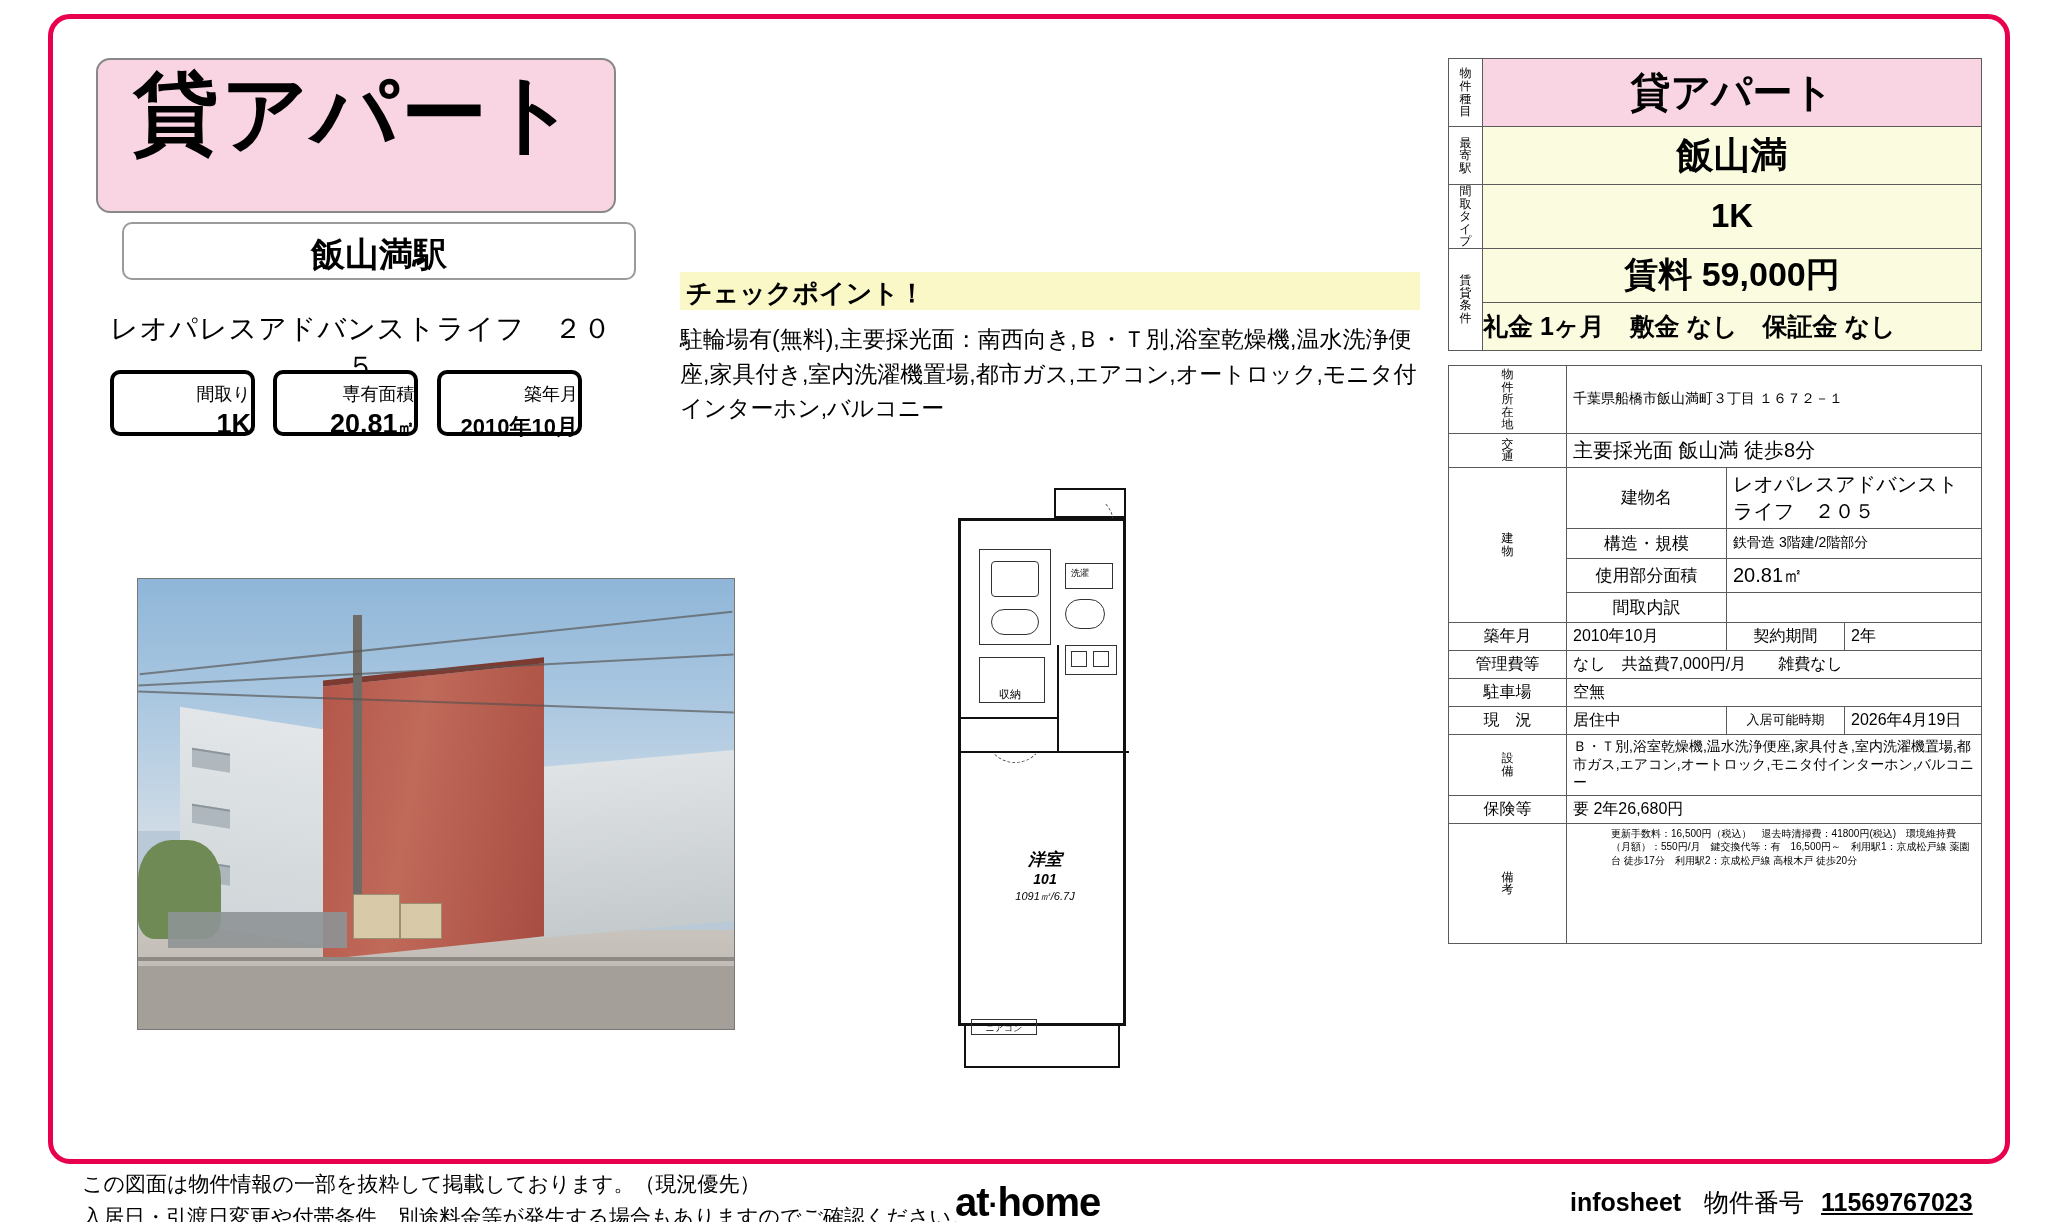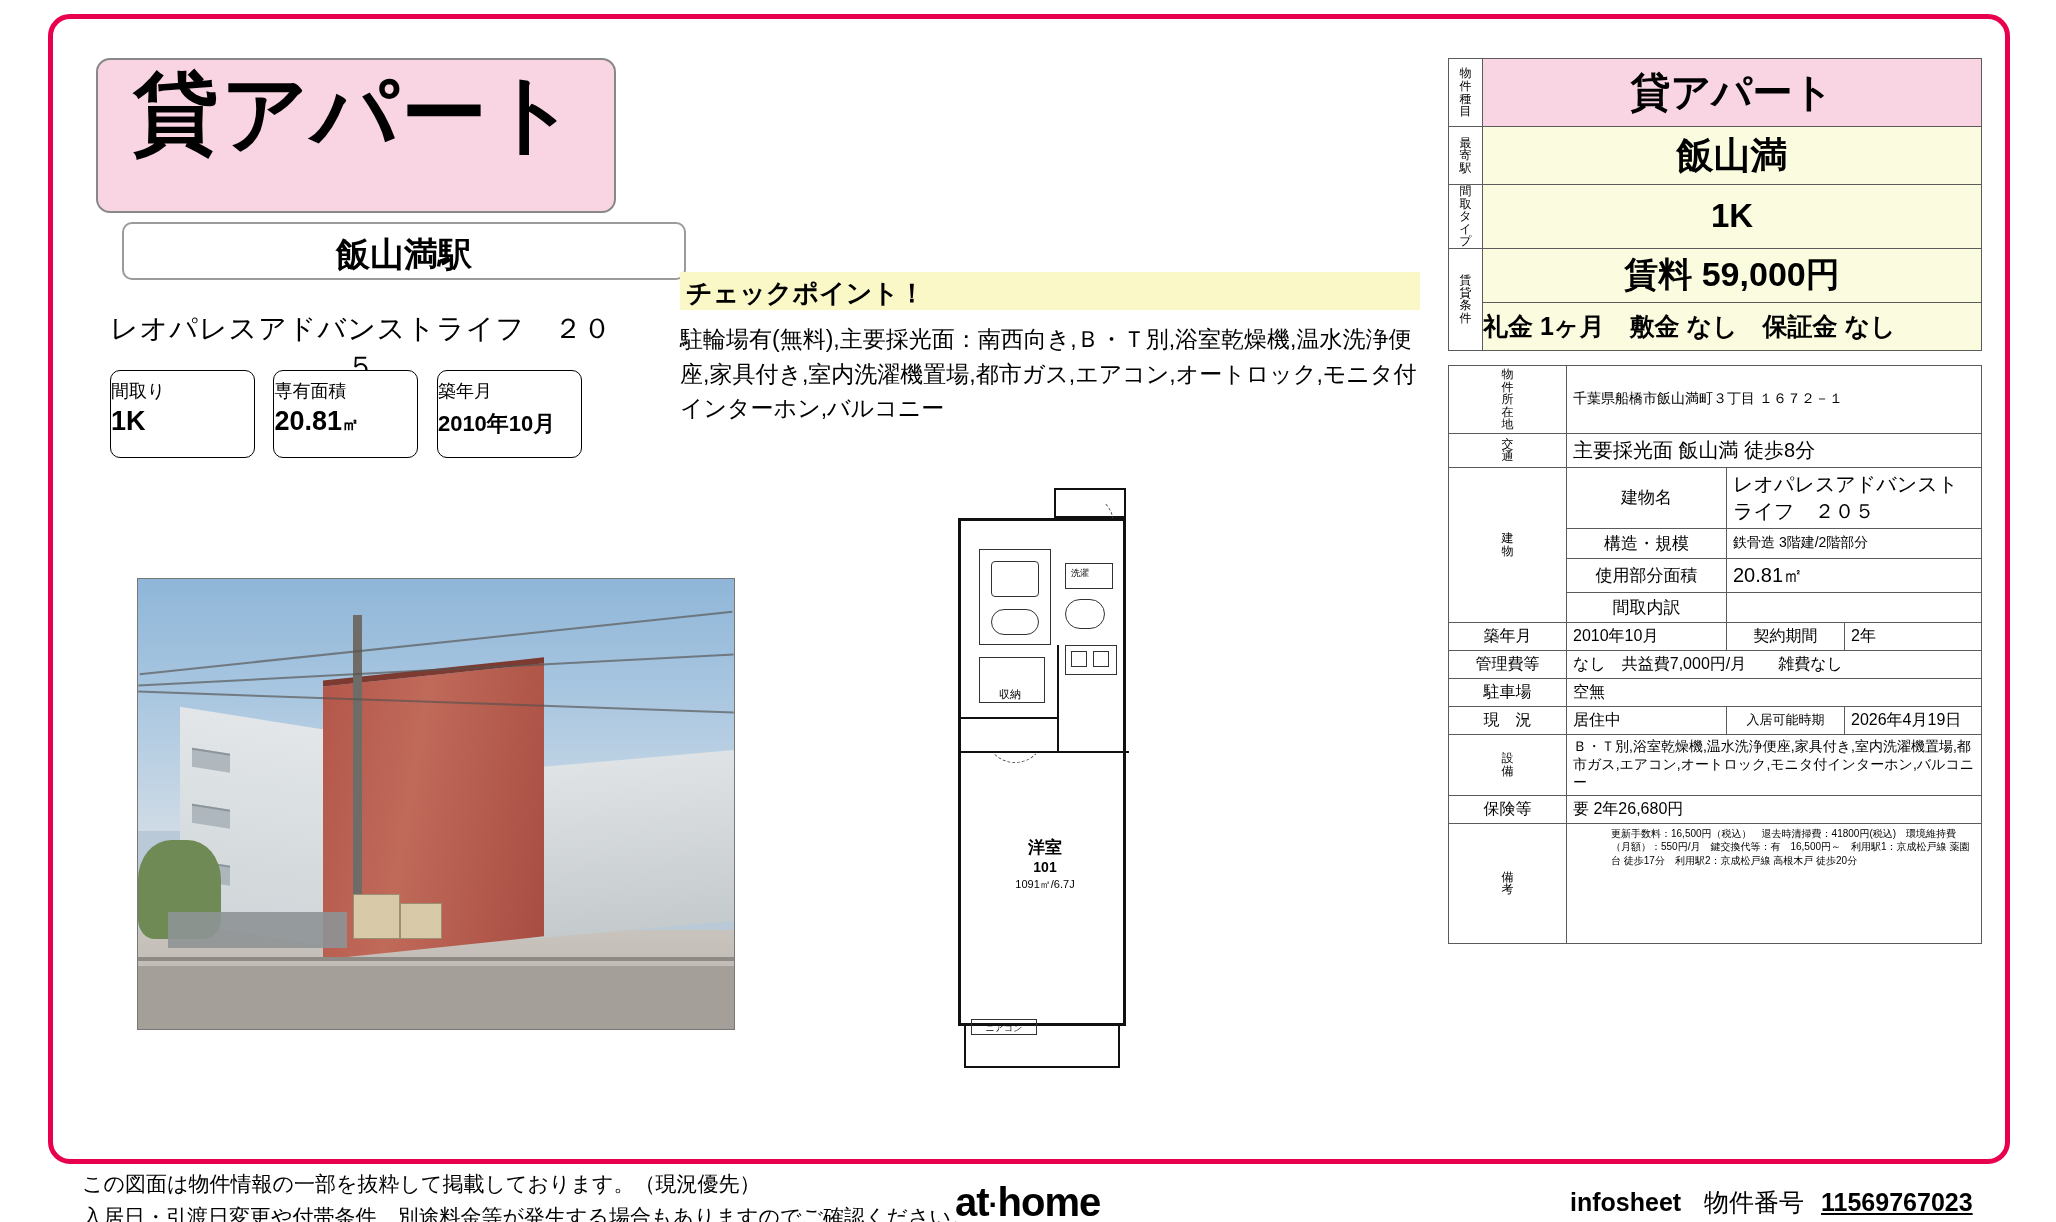--- a/index.html
+++ b/index.html
@@ -24,37 +24,37 @@
   .title-box {
     position:absolute; left:96px; top:58px; width:520px; height:155px;
     background:#f9d5e3; border:2px solid #888; border-radius:14px;
   }
   .title-box .t {
     position:absolute; left:0; top:8px; width:100%;
     text-align:center; font-size:86px; font-weight:bold;
     letter-spacing:2px; line-height:1.05;
   }
   .station-box {
-    position:absolute; left:122px; top:222px; width:564px; height:58px;
+    position:absolute; left:122px; top:222px; width:514px; height:58px;
     background:#fff; border:2px solid #9a9a9a; border-radius:10px;
   }
   .station-box .s {
     position:absolute; left:0; top:8px; width:100%;
     text-align:center; font-size:34px; font-weight:bold;
   }
   .bldg-name {
     position:absolute; left:96px; top:310px; width:530px;
     text-align:center; font-size:28px; letter-spacing:1px;
   }
   .spec-row { position:absolute; left:110px; top:370px; }
   .spec-card {
     display:inline-block; vertical-align:top;
-    width:145px; height:88px; margin-right:14px;
-    border:1px solid #000000; border-radius:10px; background:#fff;
-    text-align:left;
+    width:145px; height:66px; margin-right:14px;
+    border:4px solid #000000; border-radius:10px; background:#fff;
+    text-align:right;
   }
   .spec-card .lbl { font-size:18px; margin-top:8px; }
   .spec-card .val { font-size:27px; font-weight:bold; margin-top:3px; }
   .spec-card .val small { font-size:17px; }
 
   
   .cp-title {
     position:absolute; left:680px; top:272px; width:740px; height:38px;
     background:#fbf8c8;
   }
@@ -121,21 +121,21 @@
 
   
   .fp { position:absolute; left:958px; top:490px; width:200px; height:580px; }
   .fp-outer {
     position:absolute; left:0; top:28px; width:168px; height:508px;
     border:3px solid #111; background:#fff;
   }
   .fp-line { position:absolute; background:#111; }
   .fp-thin { position:absolute; border:1px solid #333; }
   .fp-room {
-    position:absolute; left:0; top:220px; width:168px; height:276px;
+    position:absolute; left:0; top:232px; width:168px; height:276px;font-style:italic;
   }
   .fp-room .rname { position:absolute; left:0; top:95px; width:100%; text-align:center;
     font-size:17px; font-weight:bold; }
   .fp-room .rnum { position:absolute; left:0; top:118px; width:100%; text-align:center;
     font-size:14px; font-weight:bold; }
   .fp-room .rsz { position:absolute; left:0; top:136px; width:100%; text-align:center;
     font-size:11px; }
   .fp-balcony {
     position:absolute; left:6px; top:536px; width:156px; height:42px;
     border:2px solid #111; border-top:none;

